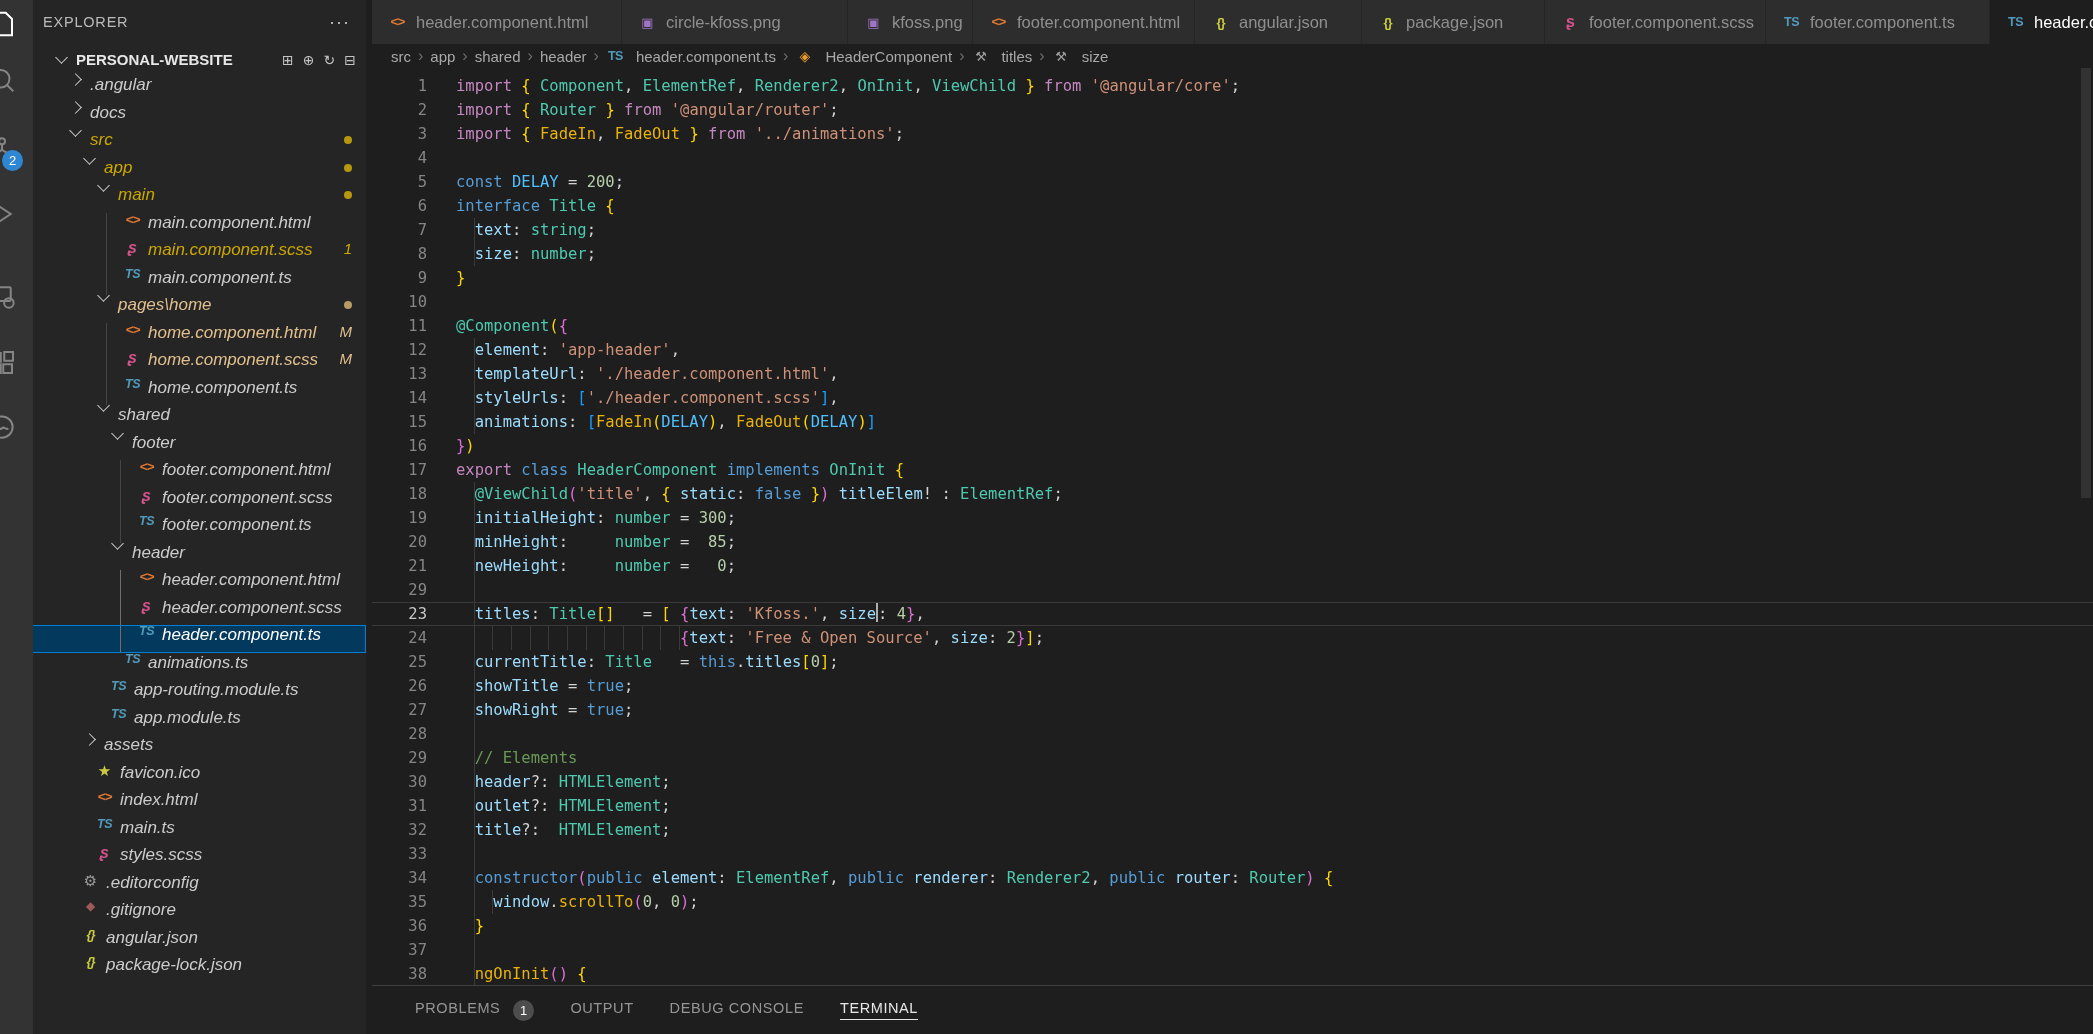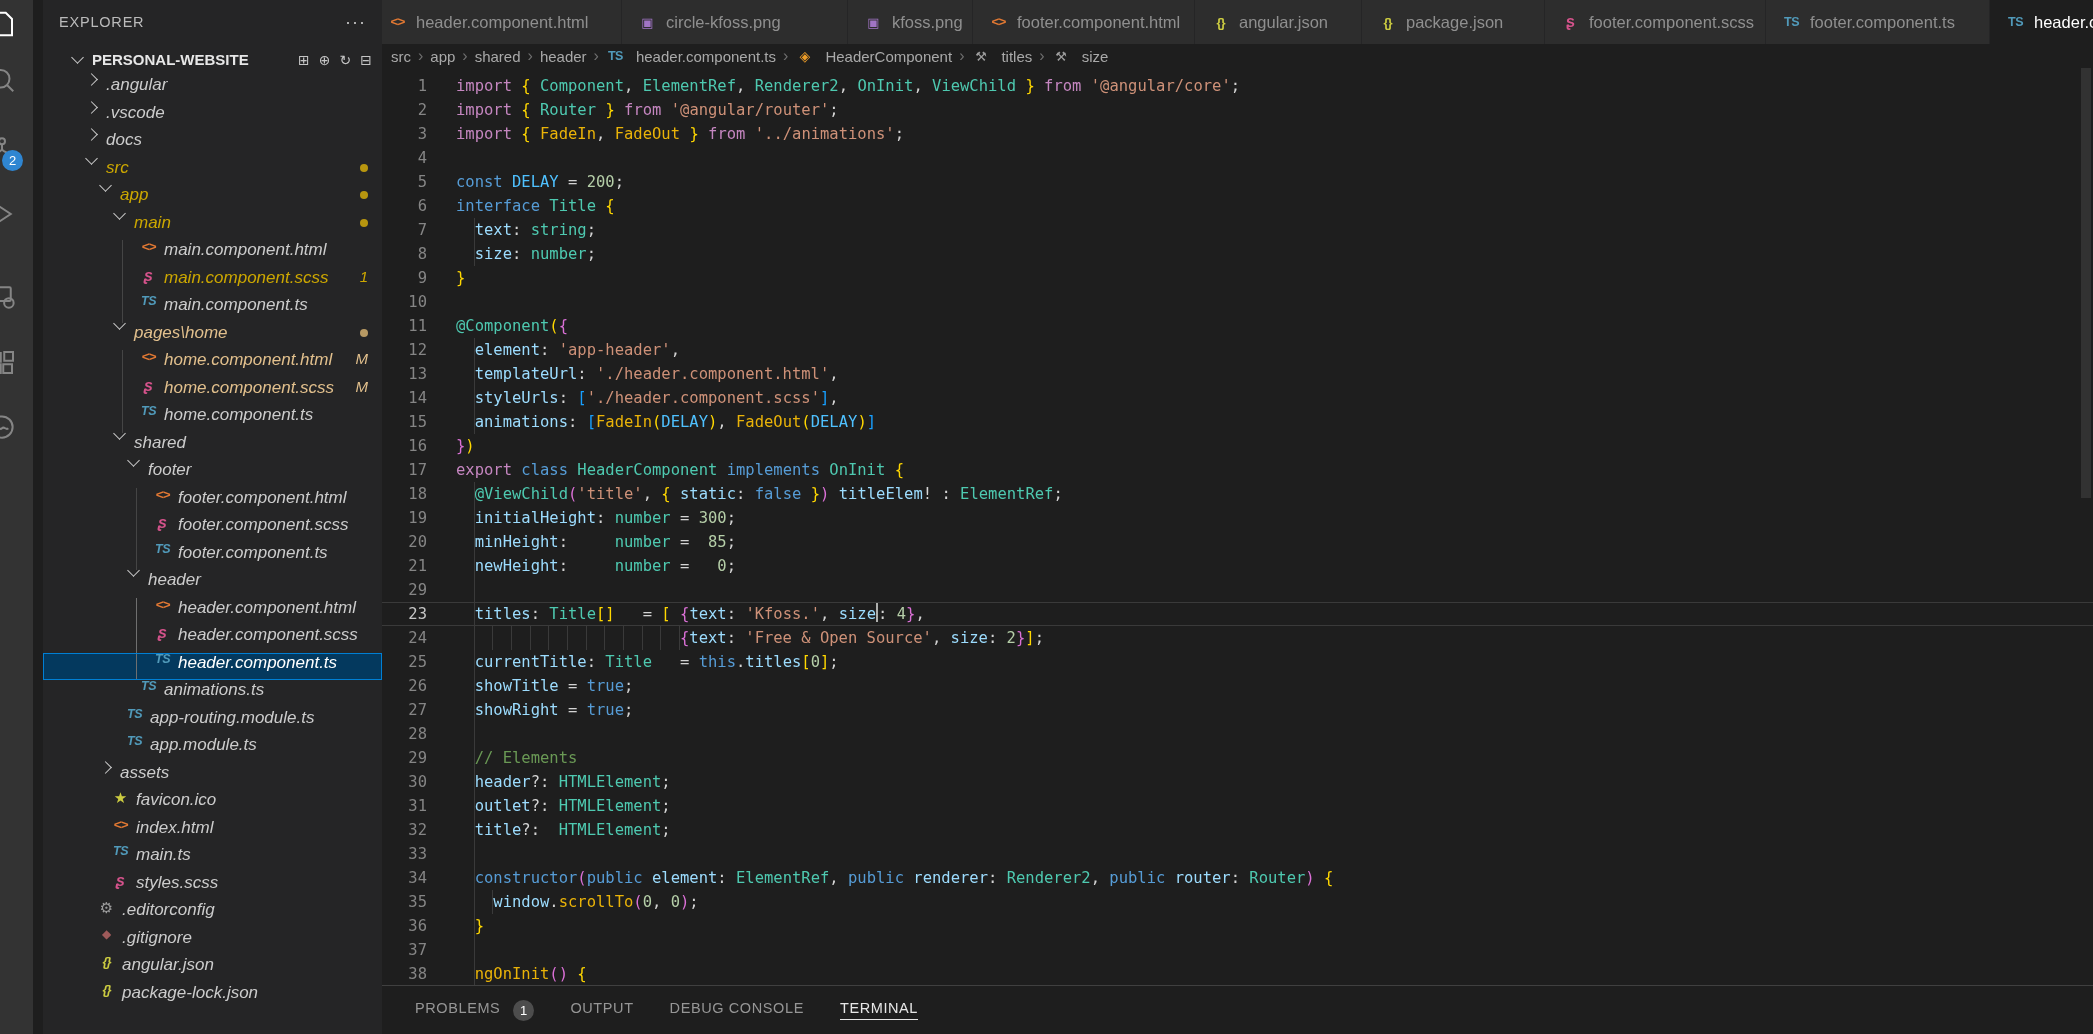--- a/index.html
+++ b/index.html
@@ -4,21 +4,21 @@
 <style>
   html,body{margin:0;padding:0;}
   body{width:2093px;height:1034px;overflow:hidden;background:#1e1e1e;
        font-family:"Liberation Sans","DejaVu Sans",sans-serif;-webkit-font-smoothing:antialiased;}
   
   .activitybar{position:absolute;left:0;top:0;width:33px;height:100%;background:#333333;overflow:hidden;z-index:6;}
   .act-ic{position:absolute;left:-13px;width:30px;height:30px;}
   .act-badge{position:absolute;left:2px;width:21px;height:21px;border-radius:50%;background:#2f86d2;
              color:#fff;font-size:13px;line-height:21px;text-align:center;z-index:7;}
   
-  .sidebar{position:absolute;left:43px;top:0;width:339px;height:100%;background:#252526;color:#cccccc;overflow:hidden;z-index:5;}
+  .sidebar{position:absolute;left:27px;top:0;width:339px;height:100%;background:#252526;color:#cccccc;overflow:hidden;z-index:5;}
   .exh{height:44px;display:flex;align-items:center;padding:0 16px;font-size:14.5px;color:#bbbbbb;letter-spacing:0.8px;}
   .exh .dots{margin-left:auto;color:#c5c5c5;font-size:18px;letter-spacing:1px;cursor:pointer;}
   .section{height:31px;display:flex;align-items:center;font-weight:bold;color:#e7e7e7;font-size:15px;padding-left:24px;}
   .section .acts{margin-left:auto;display:flex;gap:9px;padding-right:10px;font-weight:normal;color:#c5c5c5;font-size:14px;}
   .section .acts span{cursor:pointer;}
   .tree{position:relative;}
   .row{position:relative;display:flex;align-items:flex-start;height:27.5px;font-size:17px;color:#cccccc;
        white-space:nowrap;box-sizing:border-box;font-style:italic;}
   .row.sel{background:#04395e;box-shadow:inset 0 0 0 1px #007fd4;color:#ffffff;}
   .chev{width:8px;height:8px;border-right:1.6px solid #cccccc;border-bottom:1.6px solid #cccccc;
@@ -126,24 +126,20 @@
         <span>⊟</span>
       </span>
   </div>
   <div class="tree" id="tree">
       <div class="row" style="padding-left: 44px;">
         <span class="chev closed"></span>
         <span>.angular</span>
       </div>
       <div class="row" style="padding-left: 44px;">
         <span class="chev closed"></span>
-        <span>.vscode</span>
-      </div>
-      <div class="row" style="padding-left: 44px;">
-        <span class="chev closed"></span>
         <span>docs</span>
       </div>
       <div class="row" style="padding-left: 44px;">
         <span class="chev open"></span>
         <span class="c-warn">src</span>
         <span class="badgecol"><span class="dot" style="background: rgb(184, 150, 15);"></span></span>
       </div>
       <div class="row" style="padding-left: 58px;">
         <span class="chev open"></span>
         <span class="c-warn">app</span>

